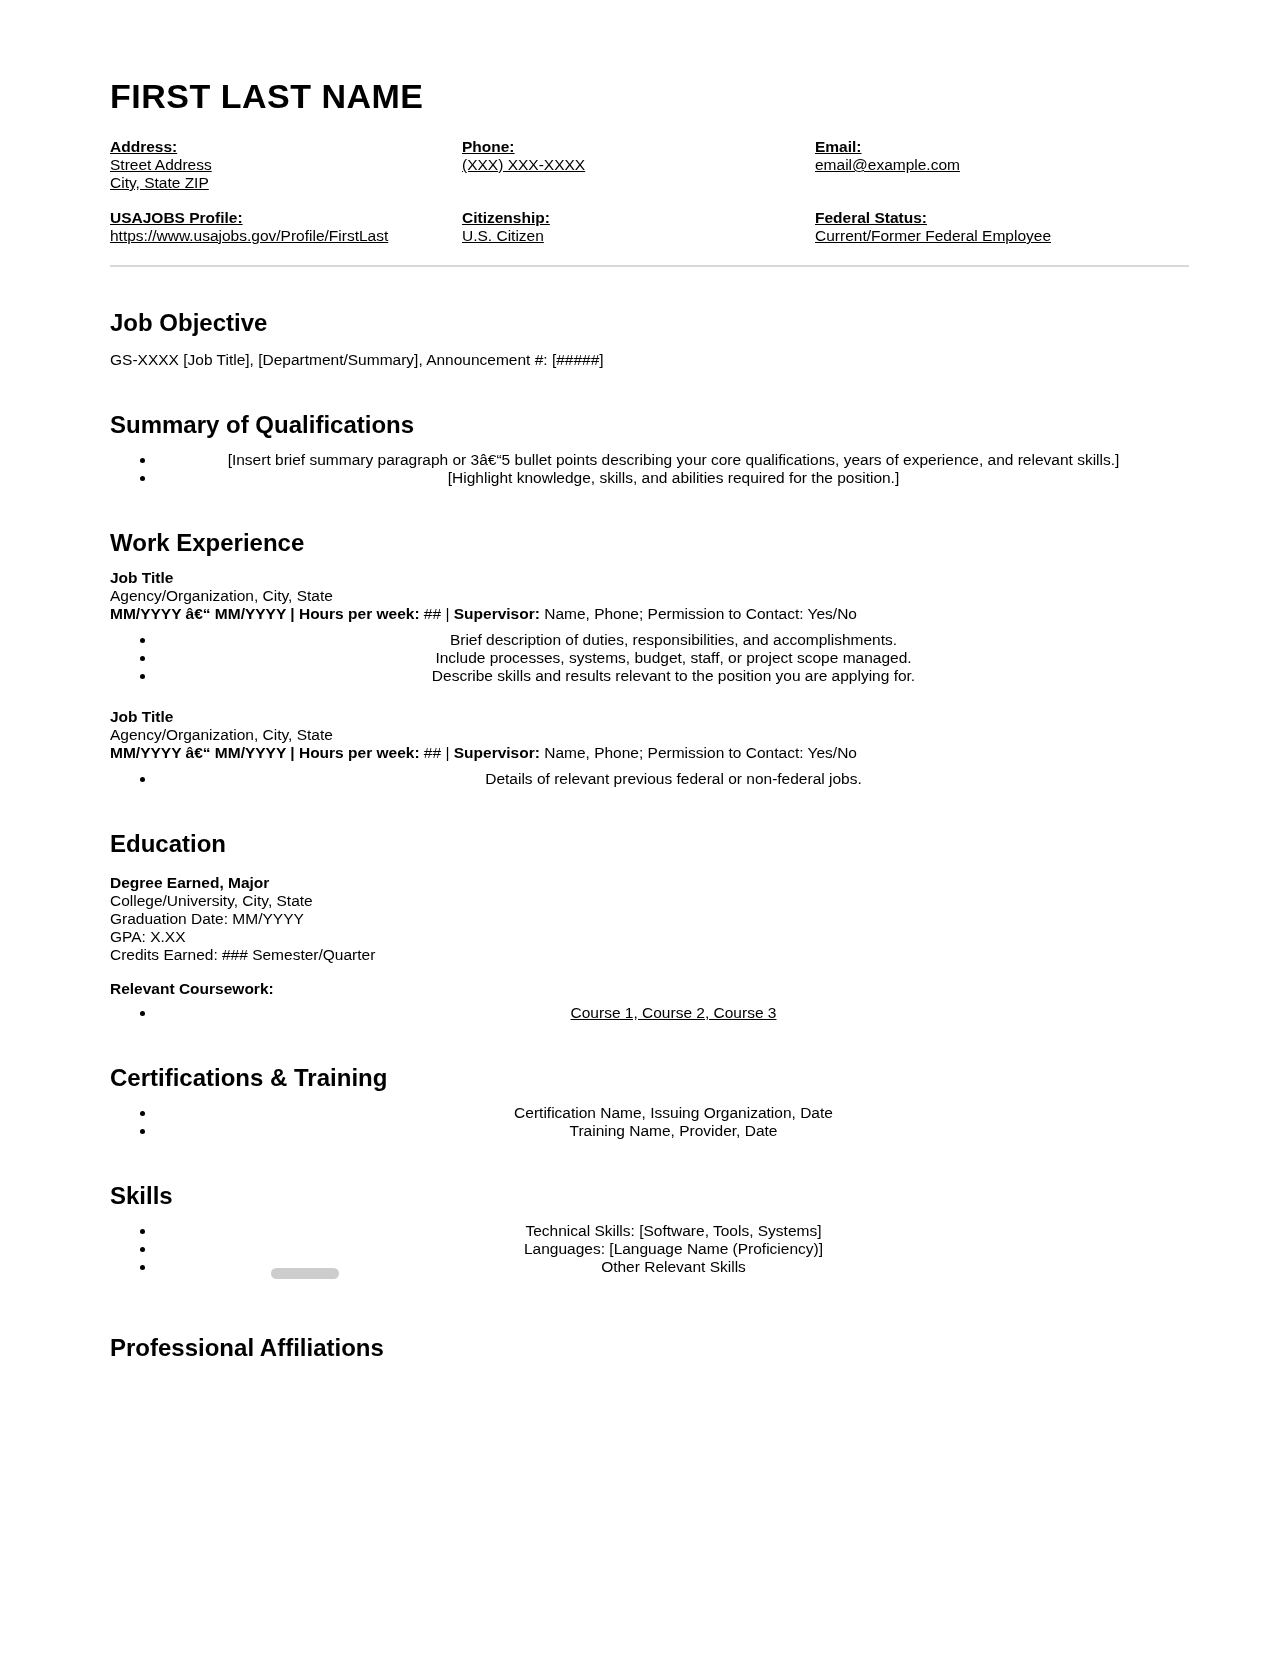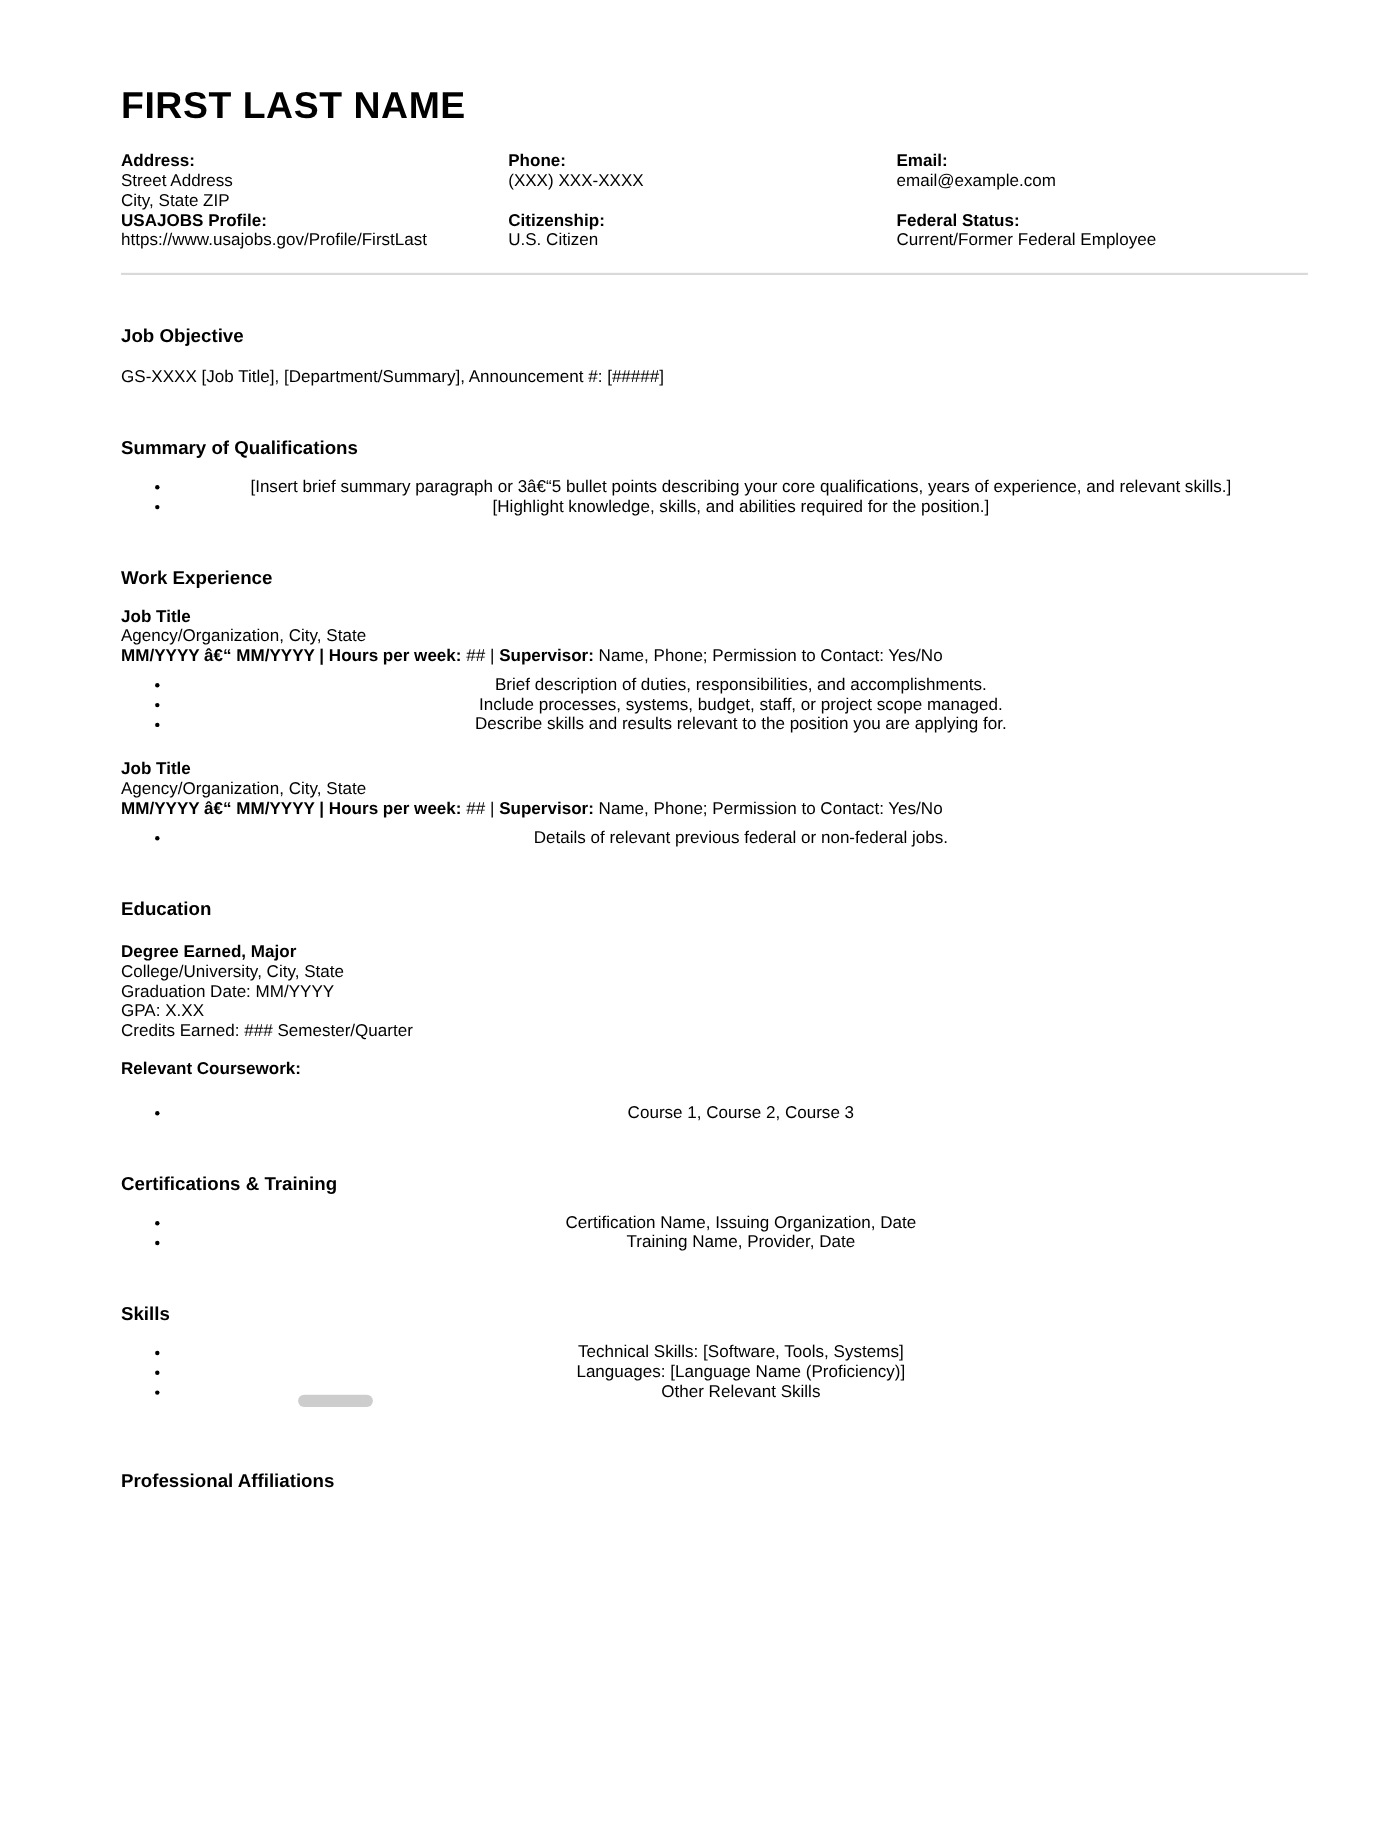--- a/index.html
+++ b/index.html
@@ -19,30 +19,32 @@
   h1 {
     font-size: 34px;
     line-height: 36px;
     margin: 0 0 24px 0;
     font-weight: bold;
     letter-spacing: 0.5px;
   }
   .contact-grid {
     display: grid;
     grid-template-columns: 352px 353px 1fr;
+    row-gap: 17px;
+    text-decoration: underline;
   }
   .contact-cell { }
   .contact-label { font-weight: bold; }
   hr.divider {
     border: none;
     border-top: 2px solid #d9d9d9;
     margin: 20px 0 0 0;
   }
   h2 {
-    font-size: 17px;
+    font-size: 24px;
     line-height: 24px;
     margin: 44px 0 0 0;
     font-weight: bold;
   }
   .section p { margin: 16px 0 0 0; }
   ul {
     margin: 14px 0 0 0;
     padding: 0 0 0 46px;
     text-align: center;
   }
@@ -53,21 +55,21 @@
     font-size: 15.5px;
     line-height: 18px;
     margin: 0;
     font-weight: bold;
   }
   .job p { margin: 0; }
   .job ul { margin-top: 8px; }
   .edu { margin-top: 18px; }
   .edu p { margin: 0; }
   .coursework-label { font-weight: bold; margin: 19px 0 0 0; }
-  .coursework ul { margin-top: 22px; }
+  .coursework ul { margin-top: 6px; text-decoration: underline; }
   .meta .b { font-weight: bold; }
   .meta { white-space: pre-wrap; }
   .clip-wrap {
     height: 20px;
     overflow: hidden;
     margin-top: 60px;
   }
   .clip-wrap h2 { margin: 0; }
   .gray-bar {
     position: absolute;

